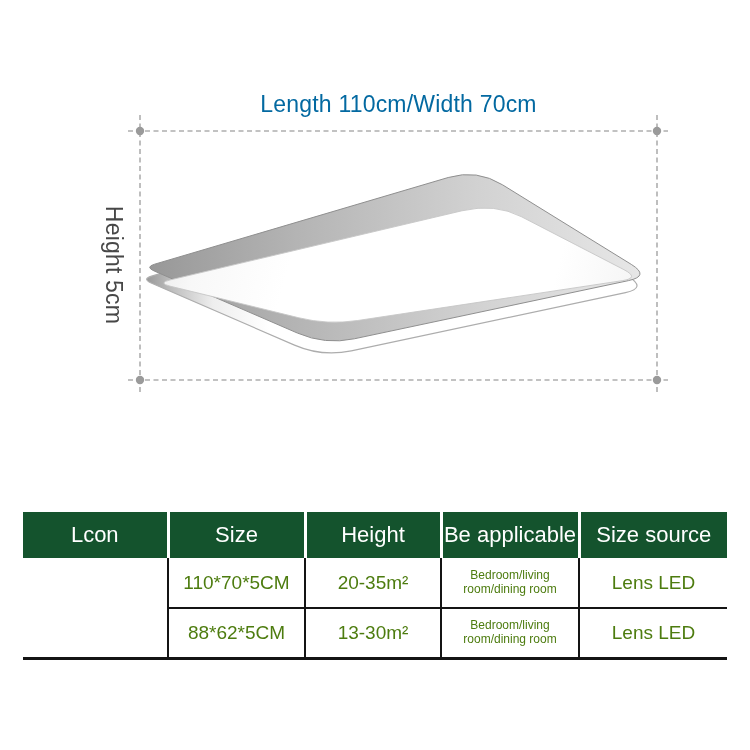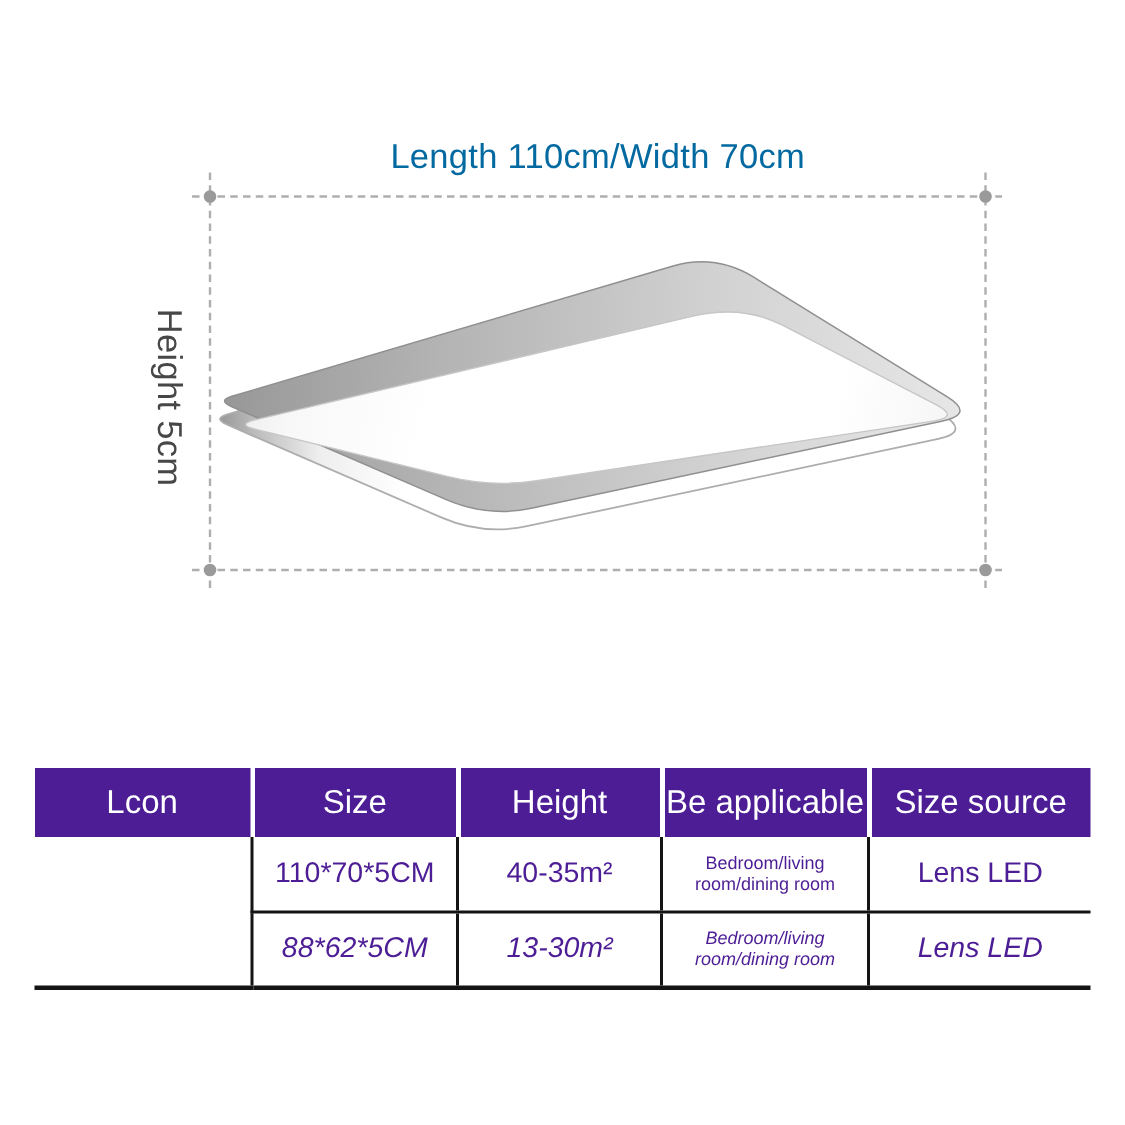--- a/index.html
+++ b/index.html
@@ -15,31 +15,31 @@
   .height-label{
     position:absolute;left:113px;top:265px;
     transform:translate(-50%,-50%) rotate(90deg);
     font-size:23px;color:#474747;white-space:nowrap;letter-spacing:0.2px;
   }
   .spec-table{
     position:absolute;left:23px;top:512px;width:704px;
     border-collapse:collapse;table-layout:fixed;
   }
   .spec-table th{
-    background:#4c1d95;color:#ffffff;font-weight:400;font-size:22px;
+    background:#14532d;color:#ffffff;font-weight:400;font-size:22px;
     height:46px;padding:0;text-align:center;overflow:hidden;white-space:nowrap;
   }
   .spec-table th + th{border-left:3px solid #ffffff;}
   .spec-table td{
-    font-size:19px;color:#4c1d95;text-align:center;vertical-align:middle;
+    font-size:19px;color:#4d7c0f;text-align:center;vertical-align:middle;
     padding:0;height:45px;border-left:2px solid #141414;background:#ffffff;
   }
   .spec-table td.icon-cell{border-left:none;}
   .spec-table td.hline{border-bottom:2px solid #141414;}
-  .spec-table td.bline{border-bottom:3px solid #141414;font-style:italic;}
+  .spec-table td.bline{border-bottom:3px solid #141414;}
   .spec-table td.small{font-size:12px;line-height:1.13;padding:2px 1px;}
   .spec-table tr.r2 td{height:44px;}
 </style>
 </head>
 <body>
 
 <div class="canvas">
 
   <svg class="scene" width="750" height="750" viewBox="0 0 750 750">
     <defs>
@@ -107,21 +107,21 @@
         <th>Size</th>
         <th>Height</th>
         <th>Be applicable</th>
         <th>Size source</th>
       </tr>
     </thead>
     <tbody>
       <tr>
         <td class="icon-cell bline" rowspan="2"></td>
         <td class="hline">110*70*5CM</td>
-        <td class="hline">40-35m²</td>
+        <td class="hline">20-35m²</td>
         <td class="hline small">Bedroom/living room/dining room</td>
         <td class="hline">Lens LED</td>
       </tr>
       <tr class="r2">
         <td class="bline">88*62*5CM</td>
         <td class="bline">13-30m²</td>
         <td class="bline small">Bedroom/living room/dining room</td>
         <td class="bline">Lens LED</td>
       </tr>
     </tbody>

